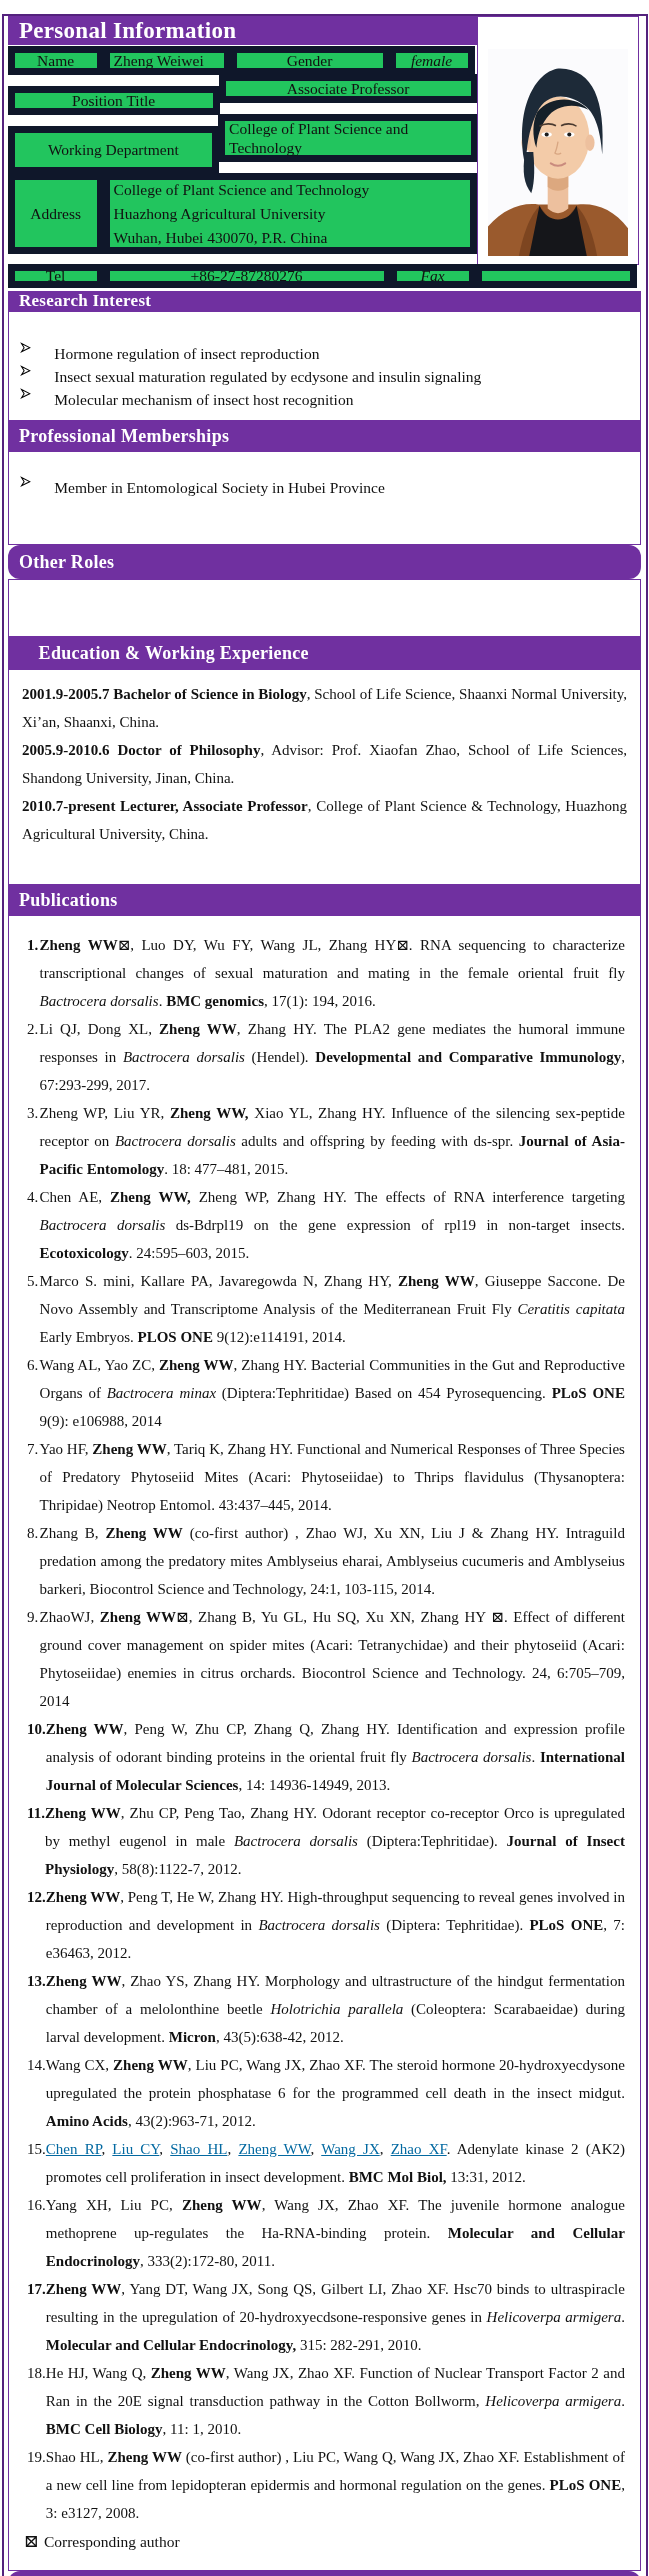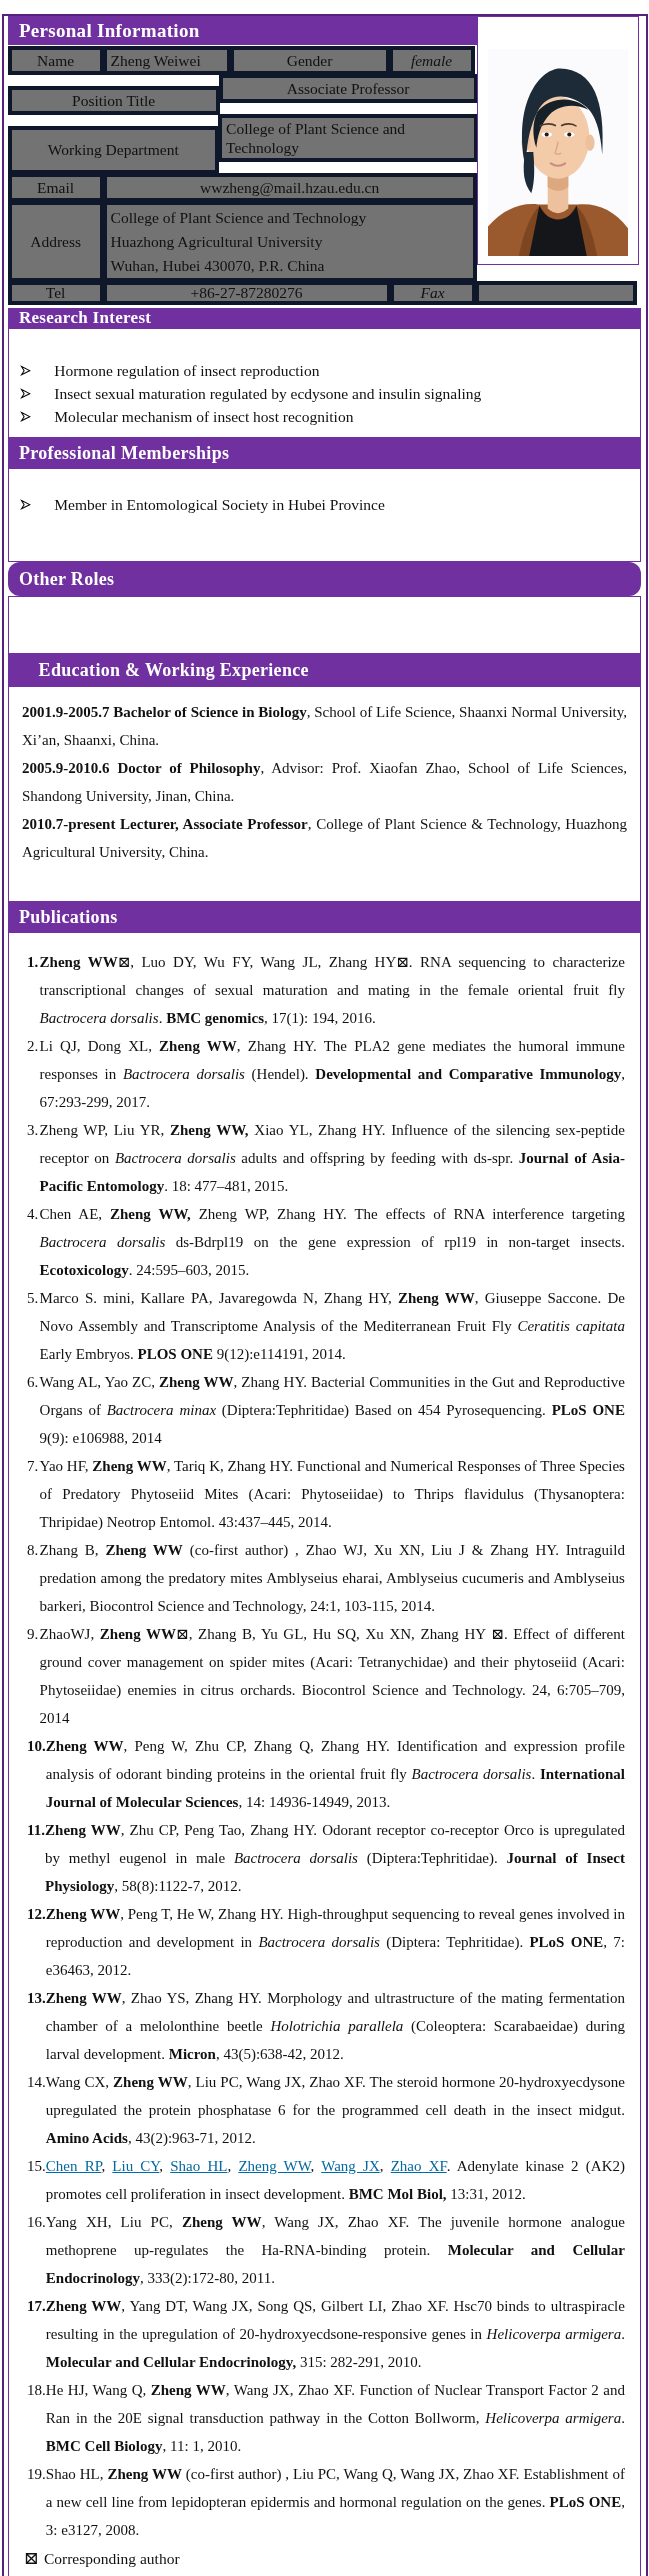--- a/index.html
+++ b/index.html
@@ -15,21 +15,21 @@
     background:#fff;
   }
   
   .bar{
     background:#7030A0;color:#fff;font-weight:bold;
     display:flex;align-items:center;
     font-size:18px;padding-left:11.3px;box-sizing:border-box;
     letter-spacing:0.3px;
   }
   .bar.h40{height:20.6px;font-size:17px;}
-  .bar.h56{height:29px;font-size:19px;}
+  .bar.h56{height:29px;font-size:23px;}
   .bar.h58{height:30px;}
   .bar.h63{height:32px;}
   .bar.h66{height:34px;border-radius:12px;}
   .bar.indent{padding-left:31px;}
   
   .box{
     border:1.5px solid #7030A0;background:#fff;box-sizing:border-box;
     overflow:hidden;
   }
   .ri-box{height:110px;padding-top:30px;}
@@ -38,40 +38,40 @@
   .edu-box{height:216px;padding:10.3px 13.4px 0 13.4px;}
   .pub-box{height:1656px;padding:14.4px 0 0 0;}
   .gap4{height:2.1px;}
   .gap5{height:2.6px;}
   
   .personal{display:flex;align-items:flex-start;}
   .pleft{width:470px;flex:0 0 470px;}
   .prow{display:flex;margin-top:-1px;}
   .prow:first-of-type{margin-top:0;}
   .pc{
-    border:4px solid #0f172a;background:#737373;box-sizing:border-box;
+    border:7px solid #0f172a;background:#22c55e;box-sizing:border-box;
     display:flex;align-items:center;justify-content:center;
     font-size:15.5px;margin-left:-1px;min-height:100%;
   }
   .prow .pc:first-child{margin-left:0;}
   .h57{height:29px;} .h94{height:48px;} .h158{height:81px;} .h47{height:24px;}
   .w187{width:96px;} .w249{width:128px;} .w310{width:160px;} .w167{width:86px;font-style:italic;}
   .w436{width:225px;margin-top:12px;} .w477{width:275px;} .w726{width:374px;} .w559{width:288px;} .w315{width:162px;}
   .la{justify-content:flex-start;text-align:left;padding-left:4px;}
   .dept-val{line-height:19.6px;padding-right:15.5px;}
   .addr-val{flex-direction:column;align-items:flex-start;justify-content:center;line-height:24px;}
   .photo-cell{
     width:162px;flex:0 0 162px;height:249px;margin-left:-1px;
     border:1px solid #7030A0;box-sizing:border-box;background:#fff;
     display:flex;align-items:flex-end;justify-content:center;
     padding-bottom:8.2px;
   }
   
   .blist{padding-left:5.2px;}
-  .bullet{display:flex;align-items:center;line-height:23px;font-size:15.5px;}
+  .bullet{display:flex;line-height:23px;font-size:15.5px;}
   .bullet .arr{flex:0 0 11.3px;margin:0 23px 0 6.2px;}
   
   .edu-box p{margin:0;text-align:justify;line-height:28px;font-size:15px;}
   
   .pub{display:flex;line-height:28px;font-size:15px;}
   .pub-num{flex:0 0 31px;padding-left:18.5px;box-sizing:border-box;}
   .pub-body{flex:1;text-align:justify;padding-right:15.5px;}
   .b{font-weight:bold;}
   .i{font-style:italic;}
   .lnk{color:#0369a1;text-decoration:underline;cursor:pointer;}
@@ -97,24 +97,20 @@
       </div>
       <div class="prow">
         <div class="pc w436 h57">Position Title</div>
         <div class="pc w477 h57">Associate Professor</div>
       </div>
       <div class="prow">
         <div class="pc w436 h94">Working Department</div>
         <div class="pc w477 h94 la dept-val">College of Plant Science and Technology</div>
       </div>
       <div class="prow">
-        <div class="pc w187 h57">Email</div>
-        <div class="pc w726 h57">wwzheng@mail.hzau.edu.cn</div>
-      </div>
-      <div class="prow">
         <div class="pc w187 h158">Address</div>
         <div class="pc w726 h158 la addr-val">
 
         <div>College of Plant Science and Technology</div>
             <div>Huazhong Agricultural University</div>
             <div>Wuhan, Hubei 430070, P.R. China</div>
           </div>
       </div>
     </div>
     <div class="photo-cell">
@@ -279,21 +275,21 @@
           <div class="pub-body"><span class="b">Zheng WW</span><span>, Zhu CP, Peng Tao, Zhang HY. Odorant receptor co-receptor Orco is upregulated by methyl eugenol in male </span><span class="i">Bactrocera dorsalis</span><span> (Diptera:Tephritidae). </span><span class="b">Journal of Insect Physiology</span><span>, 58(8):1122-7, 2012.</span></div>
         </div>
 
         <div class="pub">
           <div class="pub-num b">12.</div>
           <div class="pub-body"><span class="b">Zheng WW</span><span>, Peng T, He W, Zhang HY. High-throughput sequencing to reveal genes involved in reproduction and development in </span><span class="i">Bactrocera dorsalis</span><span> (Diptera: Tephritidae). </span><span class="b">PLoS ONE</span><span>, 7: e36463, 2012.</span></div>
         </div>
 
         <div class="pub">
           <div class="pub-num b">13.</div>
-          <div class="pub-body"><span class="b">Zheng WW</span><span>, Zhao YS, Zhang HY. Morphology and ultrastructure of the mating fermentation chamber of a melolonthine beetle </span><span class="i">Holotrichia parallela</span><span> (Coleoptera: Scarabaeidae) during larval development. </span><span class="b">Micron</span><span>, 43(5):638-42, 2012.</span></div>
+          <div class="pub-body"><span class="b">Zheng WW</span><span>, Zhao YS, Zhang HY. Morphology and ultrastructure of the hindgut fermentation chamber of a melolonthine beetle </span><span class="i">Holotrichia parallela</span><span> (Coleoptera: Scarabaeidae) during larval development. </span><span class="b">Micron</span><span>, 43(5):638-42, 2012.</span></div>
         </div>
 
         <div class="pub">
           <div class="pub-num">14.</div>
           <div class="pub-body"><span>Wang CX, </span><span class="b">Zheng WW</span><span>, Liu PC, Wang JX, Zhao XF. The steroid hormone 20-hydroxyecdysone upregulated the protein phosphatase 6 for the programmed cell death in the insect midgut. </span><span class="b">Amino Acids</span><span>, 43(2):963-71, 2012.</span></div>
         </div>
 
         <div class="pub">
           <div class="pub-num">15.</div>
           <div class="pub-body"><span class="lnk">Chen RP</span><span>, </span><span class="lnk">Liu CY</span><span>, </span><span class="lnk">Shao HL</span><span>, </span><span class="lnk">Zheng WW</span><span>, </span><span class="lnk">Wang JX</span><span>, </span><span class="lnk">Zhao XF</span><span>. Adenylate kinase 2 (AK2) promotes cell proliferation in insect development. </span><span class="b">BMC Mol Biol,</span><span> 13:31, 2012.</span></div>

